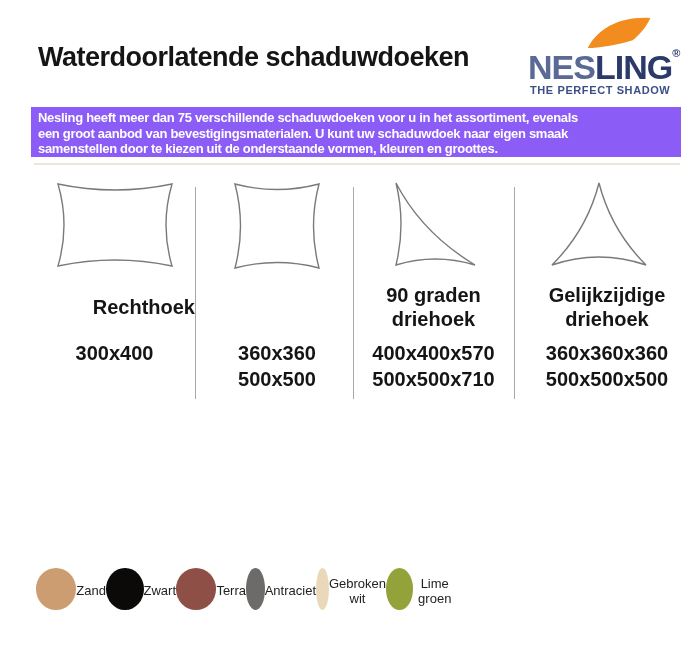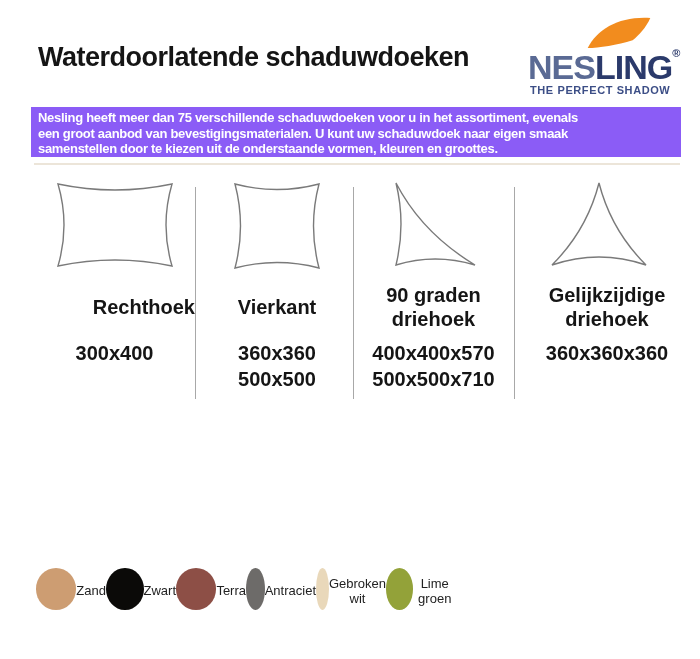--- a/index.html
+++ b/index.html
@@ -96,23 +96,20 @@
       <div>300x400</div>
     </div>
   </div>
 
   <div class="col" id="col-1">
     <div class="shape-wrap">
       <svg width="92" height="92" viewBox="0 0 92 92">
         <path class="shape-stroke" d="M4,4 Q46,15 88,4 Q77,46 88,88 Q46,77 4,88 Q15,46 4,4 Z"></path>
       </svg>
     </div>
-    <div class="col-name">
-      <span>Vierkant</span>
-      </div>
     <div class="col-sizes">
       <div>360x360</div>
       <div>500x500</div>
     </div>
   </div>
 
   <div class="col" id="col-2">
     <div class="shape-wrap">
       <svg width="90" height="90" viewBox="0 0 90 90">
         <path class="shape-stroke" d="M7,3 Q17,44 7,85 Q46,73 86,85 Q33,53 7,3 Z"></path>
@@ -131,20 +128,21 @@
     <div class="shape-wrap">
       <svg width="102" height="88" viewBox="0 0 102 88">
         <path class="shape-stroke" d="M51,3 Q63,50 98,85 Q51,69 4,85 Q39,50 51,3 Z"></path>
       </svg>
     </div>
     <div class="col-name">
       <span>Gelijkzijdige driehoek</span>
       </div>
     <div class="col-sizes">
       <div>360x360x360</div>
+      <div>500x500x500</div>
     </div>
   </div>
 
   <div class="divider" id="divider-0"></div>
   <div class="divider" id="divider-1"></div>
   <div class="divider" id="divider-2"></div>
 </div>
 
 <div class="abs" id="swatches">
   <div class="swatch">

